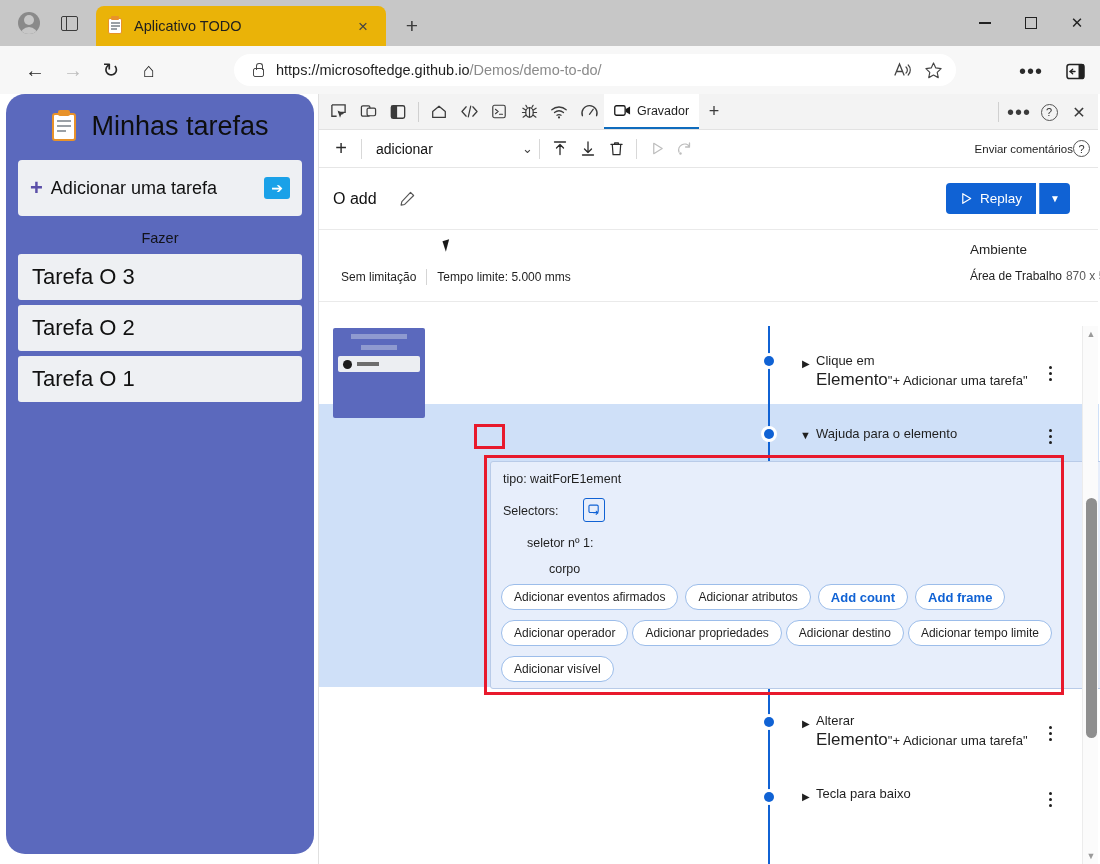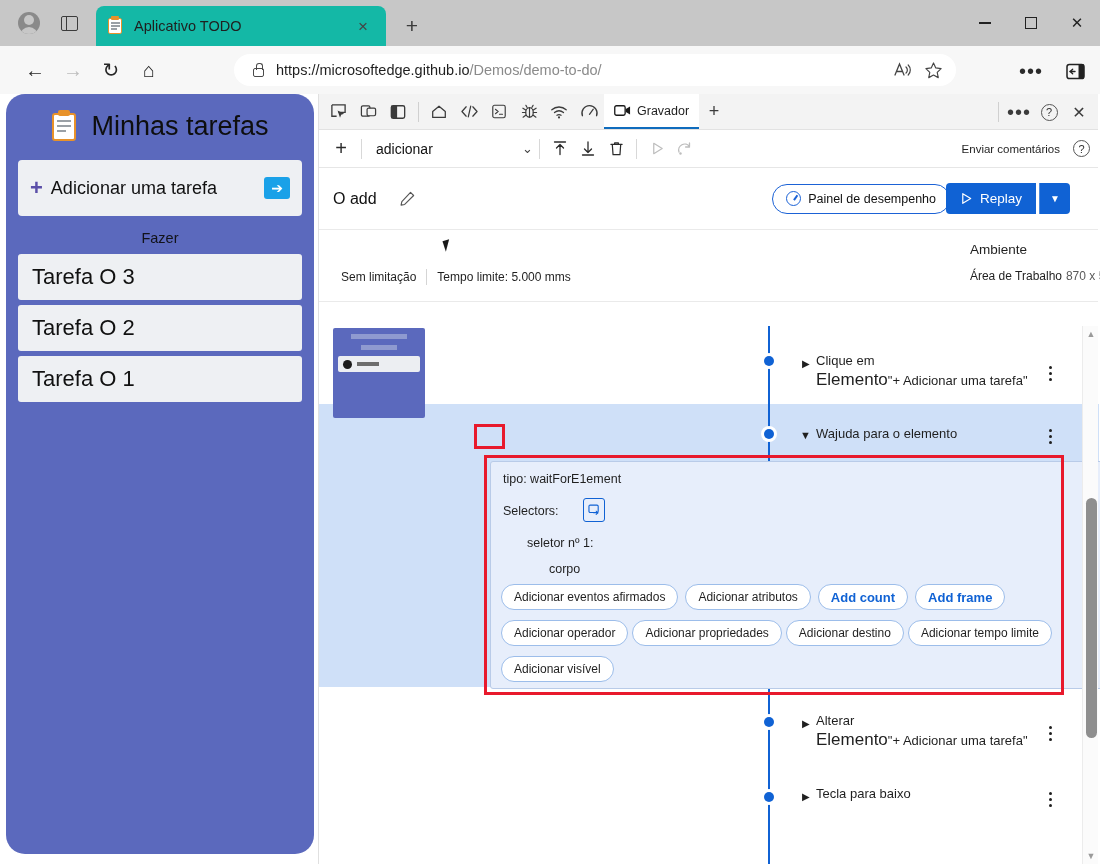--- a/index.html
+++ b/index.html
@@ -25,21 +25,21 @@
     width:22px;height:22px;border-radius:50%;background:#8a8a8a;position:relative;overflow:hidden;
   }
   .avatar-circle::before{content:"";position:absolute;left:6px;top:3px;width:10px;height:10px;border-radius:50%;background:#c7c7c7;}
   .avatar-circle::after{content:"";position:absolute;left:2px;top:15px;width:18px;height:12px;border-radius:9px 9px 0 0;background:#c7c7c7;}
   .tabsearch-btn{position:absolute;left:54px;top:9px;width:30px;height:28px;display:flex;align-items:center;justify-content:center;}
   .tabsearch-glyph{width:17px;height:15px;border:1.8px solid #3b3b3b;border-radius:2px;position:relative;}
   .tabsearch-glyph::before{content:"";position:absolute;left:4px;top:0;bottom:0;width:1.8px;background:#3b3b3b;}
 
   .tab {
     position:absolute; left:96px; top:6px; width:290px; height:40px;
-    background:#14b8a6; border-radius:8px 8px 0 0;
+    background:#eab308; border-radius:8px 8px 0 0;
     display:flex; align-items:center; padding:0 10px;
   }
   .tab-fav{width:18px;height:18px;margin-right:10px;position:relative;flex:0 0 auto;}
   .tab-fav .pad{position:absolute;left:2px;top:1px;width:14px;height:16px;background:#fff;border:1.6px solid #e8922a;border-radius:2px;}
   .tab-fav .clip{position:absolute;left:5px;top:-1px;width:8px;height:4px;background:#e8922a;border-radius:1px;}
   .tab-fav .l1,.tab-fav .l2,.tab-fav .l3{position:absolute;left:4.5px;height:1.6px;background:#9aa0a6;width:9px;}
   .tab-fav .l1{top:5px;} .tab-fav .l2{top:8px;} .tab-fav .l3{top:11px;width:6px;}
   .tab-title{font-size:14.5px;color:#1f1f1f;flex:1;white-space:nowrap;overflow:hidden;}
   .tab-close{width:26px;height:26px;display:flex;align-items:center;justify-content:center;color:#444;font-size:17px;line-height:1;}
   .newtab-btn{position:absolute;left:398px;top:12px;width:28px;height:28px;display:flex;align-items:center;justify-content:center;color:#3b3b3b;font-size:21px;font-weight:300;}
@@ -96,21 +96,21 @@
   .dt-tab{height:35px;display:flex;align-items:center;gap:6px;padding:0 10px;font-size:12.5px;color:#1f1f1f;}
   .dt-tab.active{background:#fff;border-bottom:2px solid #0f6cbd;}
   .dt-right{position:absolute;right:4px;top:0;height:36px;display:flex;align-items:center;}
 
   .dt-subbar{height:38px;background:#fff;border-bottom:1px solid #e6e6e6;display:flex;align-items:center;padding-left:8px;position:relative;}
   .sb-ic{width:28px;height:28px;display:flex;align-items:center;justify-content:center;color:#2b2b2b;}
   .sb-ic.dim{color:#bdbdbd;}
   .rec-select{display:flex;align-items:center;width:165px;padding-left:8px;}
   .rec-select .nm{flex:1;font-size:14px;color:#111;}
   .vsep{width:1px;height:20px;background:#d8d8d8;margin:0 6px;}
-  .feedback{position:absolute;right:8px;display:flex;align-items:center;gap:13px;font-size:11.5px;color:#1f1f1f;}
+  .feedback{position:absolute;right:8px;display:flex;align-items:center;gap:0;font-size:11.5px;color:#1f1f1f;}
   .qmark{width:17px;height:17px;border:1.2px solid #555;border-radius:50%;display:flex;align-items:center;justify-content:center;font-size:11px;color:#333;}
 
   .rec-header{height:62px;display:flex;align-items:center;padding:0 14px;position:relative;border-bottom:1px solid #eaeaea;}
   .rec-name{font-size:16px;color:#111;margin-right:18px;}
   .pencil{width:26px;height:26px;display:flex;align-items:center;justify-content:center;color:#555;}
   .perf-btn{position:absolute;right:148px;height:30px;border:1px solid #1b62d6;border-radius:15px;display:flex;align-items:center;gap:7px;padding:0 13px;font-size:12.5px;color:#111;background:#fff;}
   .perf-gauge{width:15px;height:15px;border:1.6px solid #1b62d6;border-radius:50%;position:relative;}
   .perf-gauge::after{content:"";position:absolute;left:6px;top:2px;width:1.6px;height:6px;background:#1b62d6;transform:rotate(35deg);transform-origin:bottom;}
   .replay-btn{position:absolute;right:62px;height:31px;background:#1062d4;border-radius:4px 0 0 4px;display:flex;align-items:center;gap:7px;padding:0 14px;color:#fff;font-size:13.5px;}
   .replay-split{position:absolute;right:28px;width:31px;height:31px;background:#1062d4;border-radius:0 4px 4px 0;display:flex;align-items:center;justify-content:center;color:#fff;font-size:10px;border-left:1px solid #4a8ae0;}
@@ -382,24 +382,20 @@
       </div>
     </div>
 
     <div class="rec-header">
       <span class="rec-name">O add</span>
       <span class="pencil">
         <svg width="17" height="17" viewBox="0 0 18 18">
           <path d="M12.2 2.5 L15.5 5.8 L6 15.3 L2.2 16 L3 12.2 Z" stroke="#555" stroke-width="1.2" fill="none" stroke-linejoin="round"></path>
         </svg>
       </span>
-      <div class="perf-btn">
-        <span class="perf-gauge"></span>
-        <span>Painel de desempenho</span>
-      </div>
       <div class="replay-btn">
         <svg width="13" height="13" viewBox="0 0 14 14">
           <path d="M3 1.8 L11.5 7 L3 12.2 Z" stroke="#fff" stroke-width="1.3" fill="none" stroke-linejoin="round"></path>
         </svg>
         <span>Replay</span>
       </div>
       <div class="replay-split">▼</div>
     </div>
 
     <div class="settings-row">

